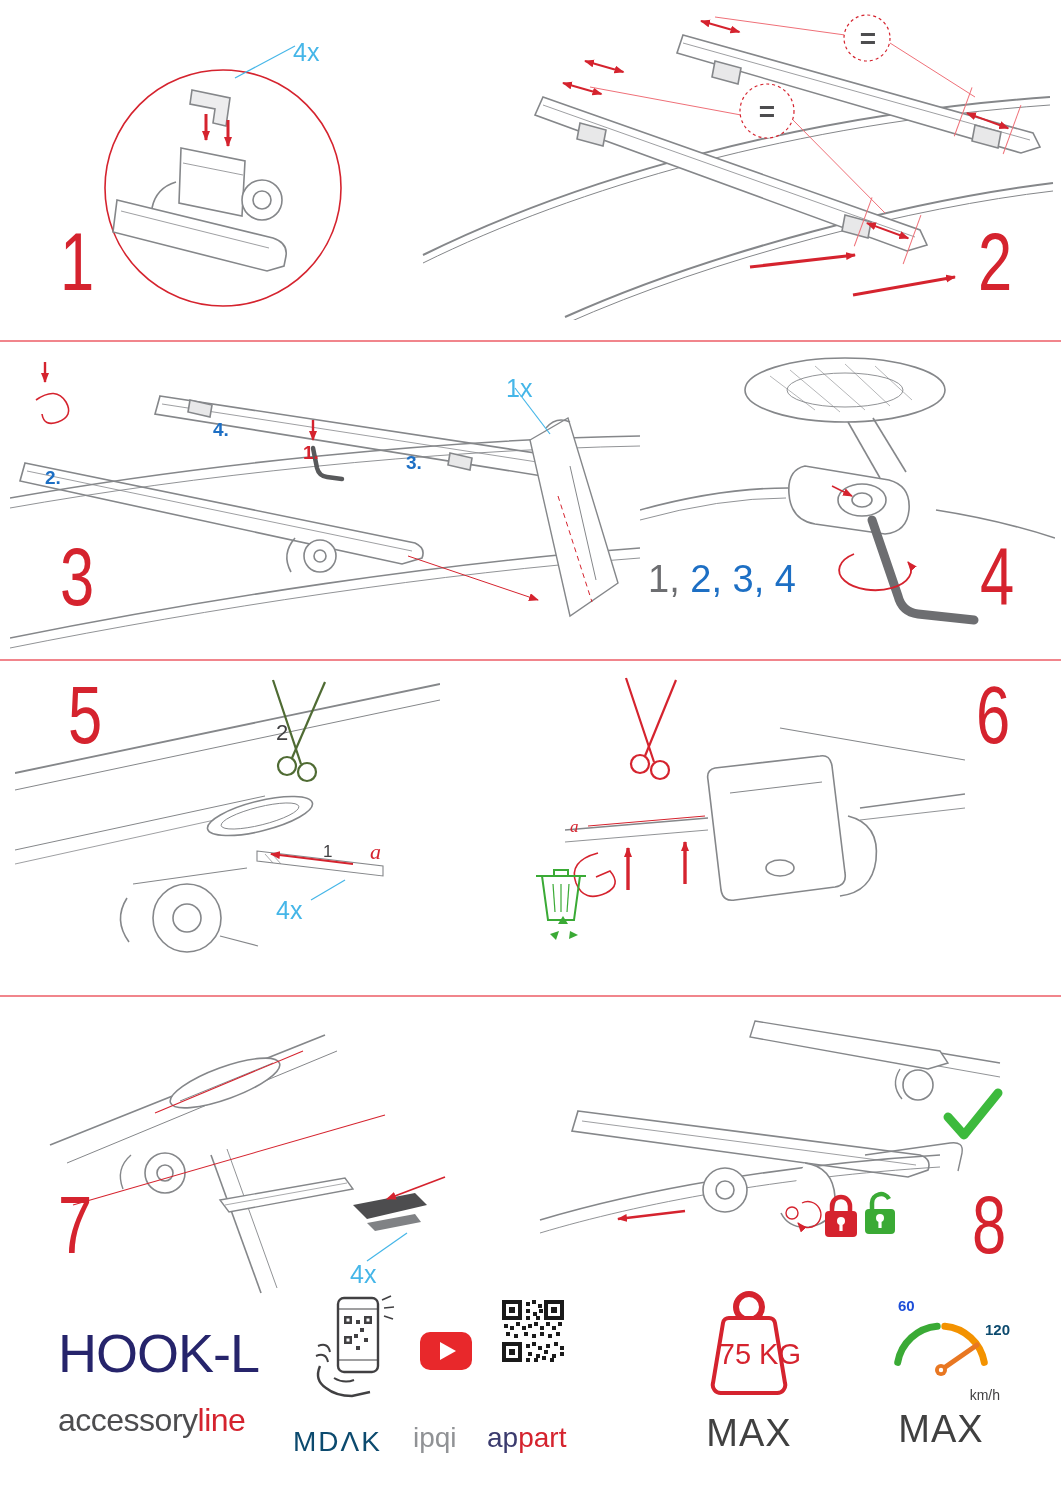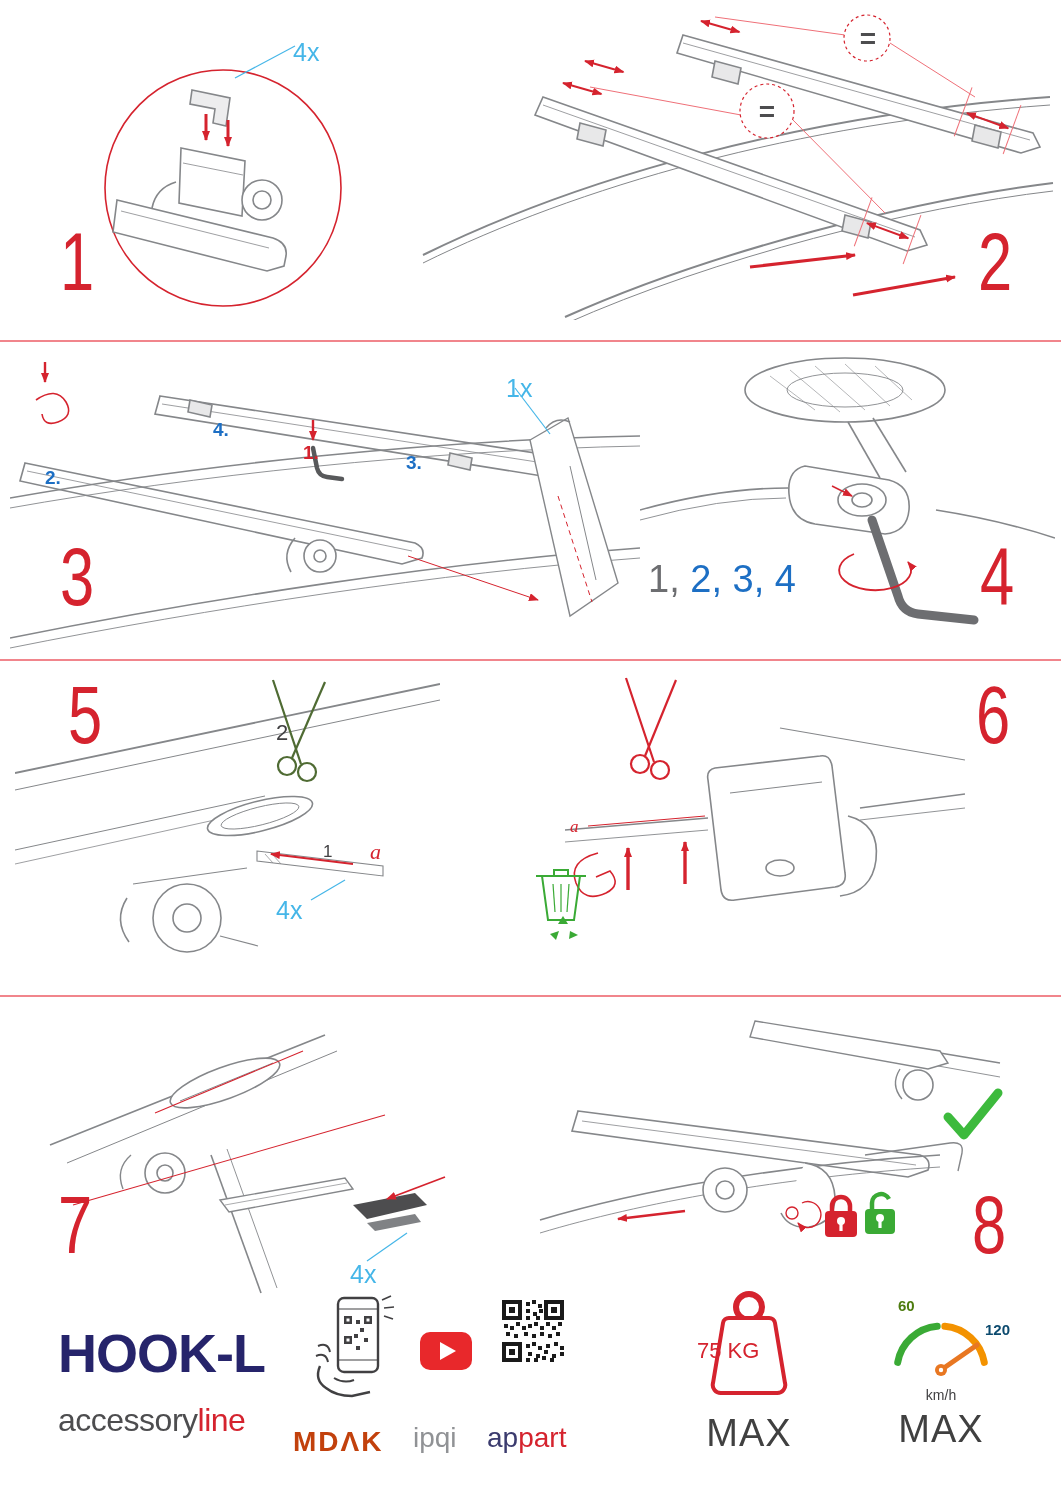--- a/index.html
+++ b/index.html
@@ -21,21 +21,21 @@
     color:#d5232e;
     transform: scaleX(.75);
     transform-origin: 0 0;
     letter-spacing: 0;
   }
   .lbl { position:absolute; line-height:1; }
   .c-red   { color:#d5232e; }
   .c-royal { color:#1d6fc4; }
   .c-gray  { color:#6d6e71; }
   .c-dark  { color:#414042; }
-  .c-green { color:#4d7c0f; }
+  .c-green { color:#1d4ed8; }
   .c-orange{ color:#0c4a6e; }
   .c-navy  { color:#26246b; }
   .qty { font-size:25px; color:#45b6e8; }
   .eq { font-size:28px; font-weight:bold; color:#4d4d4f; width:26px; text-align:center; }
   .sub { font-size:19px; font-weight:bold; }
   .seq { font-size:38px; }
   .ital { font-family:"Liberation Serif", serif; font-style:italic; }
   .logoRow { font-size:28px; }
   .maxTxt { font-size:38px; color:#404040; letter-spacing:1px; }
   svg { display:block; }
@@ -334,21 +334,21 @@
     </g>
     <g>
       <path d="M352,204 v-6 a9,9 0 0 1 17,-4" stroke="#3aaa35" stroke-width="4.5" fill="none"></path>
       <rect x="345" y="204" width="30" height="25" rx="4" fill="#3aaa35"></rect>
       <circle cx="360" cy="213" r="4" fill="#ffffff"></circle>
       <rect x="358.4" y="215" width="3.2" height="8" fill="#ffffff"></rect>
     </g>
   </svg>
   <span class="stepnum" style="left:972px;top:1188px">8</span>
 
-  <span class="lbl c-navy" style="left:58px;top:1326px;font-size:54px;font-weight:bold;letter-spacing:-1px">HOOK-L</span>
+  <span class="lbl c-navy" style="left:58px;top:1326px;font-size:54px;font-weight:normal;letter-spacing:-1px">HOOK-L</span>
   <span class="lbl" style="left:58px;top:1404px;font-size:32px;letter-spacing:-0.5px"><span style="color:#4d4d4f">accessory</span><span class="c-red">line</span></span>
 
   <svg class="abs" style="left:310px;top:1294px" width="88" height="110" viewBox="0 0 88 110">
     <g stroke="#414042" fill="#ffffff" stroke-width="2.4">
       <rect x="28" y="4" width="40" height="74" rx="6"></rect>
       <line x1="28" y1="15" x2="68" y2="15" stroke-width="1.2"></line>
       <line x1="28" y1="66" x2="68" y2="66" stroke-width="1.2"></line>
     </g>
     <g fill="#414042">
       <rect x="34" y="22" width="8" height="8"></rect>
@@ -432,38 +432,38 @@
         <rect x="42" y="50" width="4" height="4"></rect>
         <rect x="50" y="54" width="4" height="4"></rect>
         <rect x="58" y="52" width="4" height="4"></rect>
       <rect x="24" y="58" width="4" height="4"></rect>
         <rect x="32" y="58" width="4" height="4"></rect>
         <rect x="40" y="56" width="4" height="4"></rect>
         <rect x="48" y="58" width="4" height="4"></rect>
     </g>
   </svg>
 
-  <span class="lbl logoRow" style="left:293px;top:1428px;font-weight:bold;color:#c2410c;letter-spacing:2px">MDΛK</span>
+  <span class="lbl logoRow" style="left:293px;top:1428px;font-weight:normal;color:#0c4a6e;letter-spacing:2px">MDΛK</span>
   <span class="lbl logoRow" style="left:413px;top:1424px;color:#909295">ipqi</span>
   <span class="lbl logoRow" style="left:487px;top:1424px"><span style="color:#3b3b6e">ap</span><span class="c-red">part</span></span>
 
   <svg class="abs" style="left:695px;top:1290px" width="108" height="112" viewBox="0 0 108 112">
     <circle cx="54" cy="17" r="13" stroke="#d5232e" stroke-width="6" fill="none"></circle>
     <path d="M34,28 h40 a6,6 0 0 1 6,5 l10,60 a8,8 0 0 1 -8,10 h-56 a8,8 0 0 1 -8,-10 l10,-60 a6,6 0 0 1 6,-5 Z" stroke="#d5232e" stroke-width="4" fill="#ffffff"></path>
   </svg>
-  <span class="lbl c-red" style="left:697px;top:1340px;width:104px;text-align:left;font-size:22px">75 KG</span>
+  <span class="lbl c-red" style="left:697px;top:1340px;width:104px;text-align:right;font-size:29px">75 KG</span>
   <span class="lbl maxTxt" style="left:697px;top:1414px;width:104px;text-align:center">MAX</span>
 
   <svg class="abs" style="left:882px;top:1292px" width="118" height="100" viewBox="0 0 118 100">
     <g fill="none" stroke-linecap="round">
       <path d="M15.7,70.4 A44,44 0 0 1 55.2,34.2" stroke="#3aaa35" stroke-width="7"></path>
       <path d="M62.8,34.2 A44,44 0 0 1 102.3,70.4" stroke="#f39200" stroke-width="7"></path>
       <line x1="59" y1="78" x2="95" y2="53" stroke="#e87722" stroke-width="5"></line>
     </g>
     <circle cx="59" cy="78" r="6" fill="#e87722"></circle>
     <circle cx="59" cy="78" r="2.2" fill="#ffffff"></circle>
   </svg>
   <span class="lbl c-green" style="left:898px;top:1298px;font-size:15px;font-weight:bold">60</span>
   <span class="lbl c-orange" style="left:985px;top:1322px;font-size:15px;font-weight:bold">120</span>
-  <span class="lbl c-dark" style="left:882px;top:1388px;width:118px;text-align:center;font-size:14px">km/h</span>
+  <span class="lbl c-dark" style="left:882px;top:1388px;width:118px;text-align:right;font-size:14px">km/h</span>
   <span class="lbl maxTxt" style="left:882px;top:1410px;width:118px;text-align:center">MAX</span>
 
 </div>
 
 </body></html>

